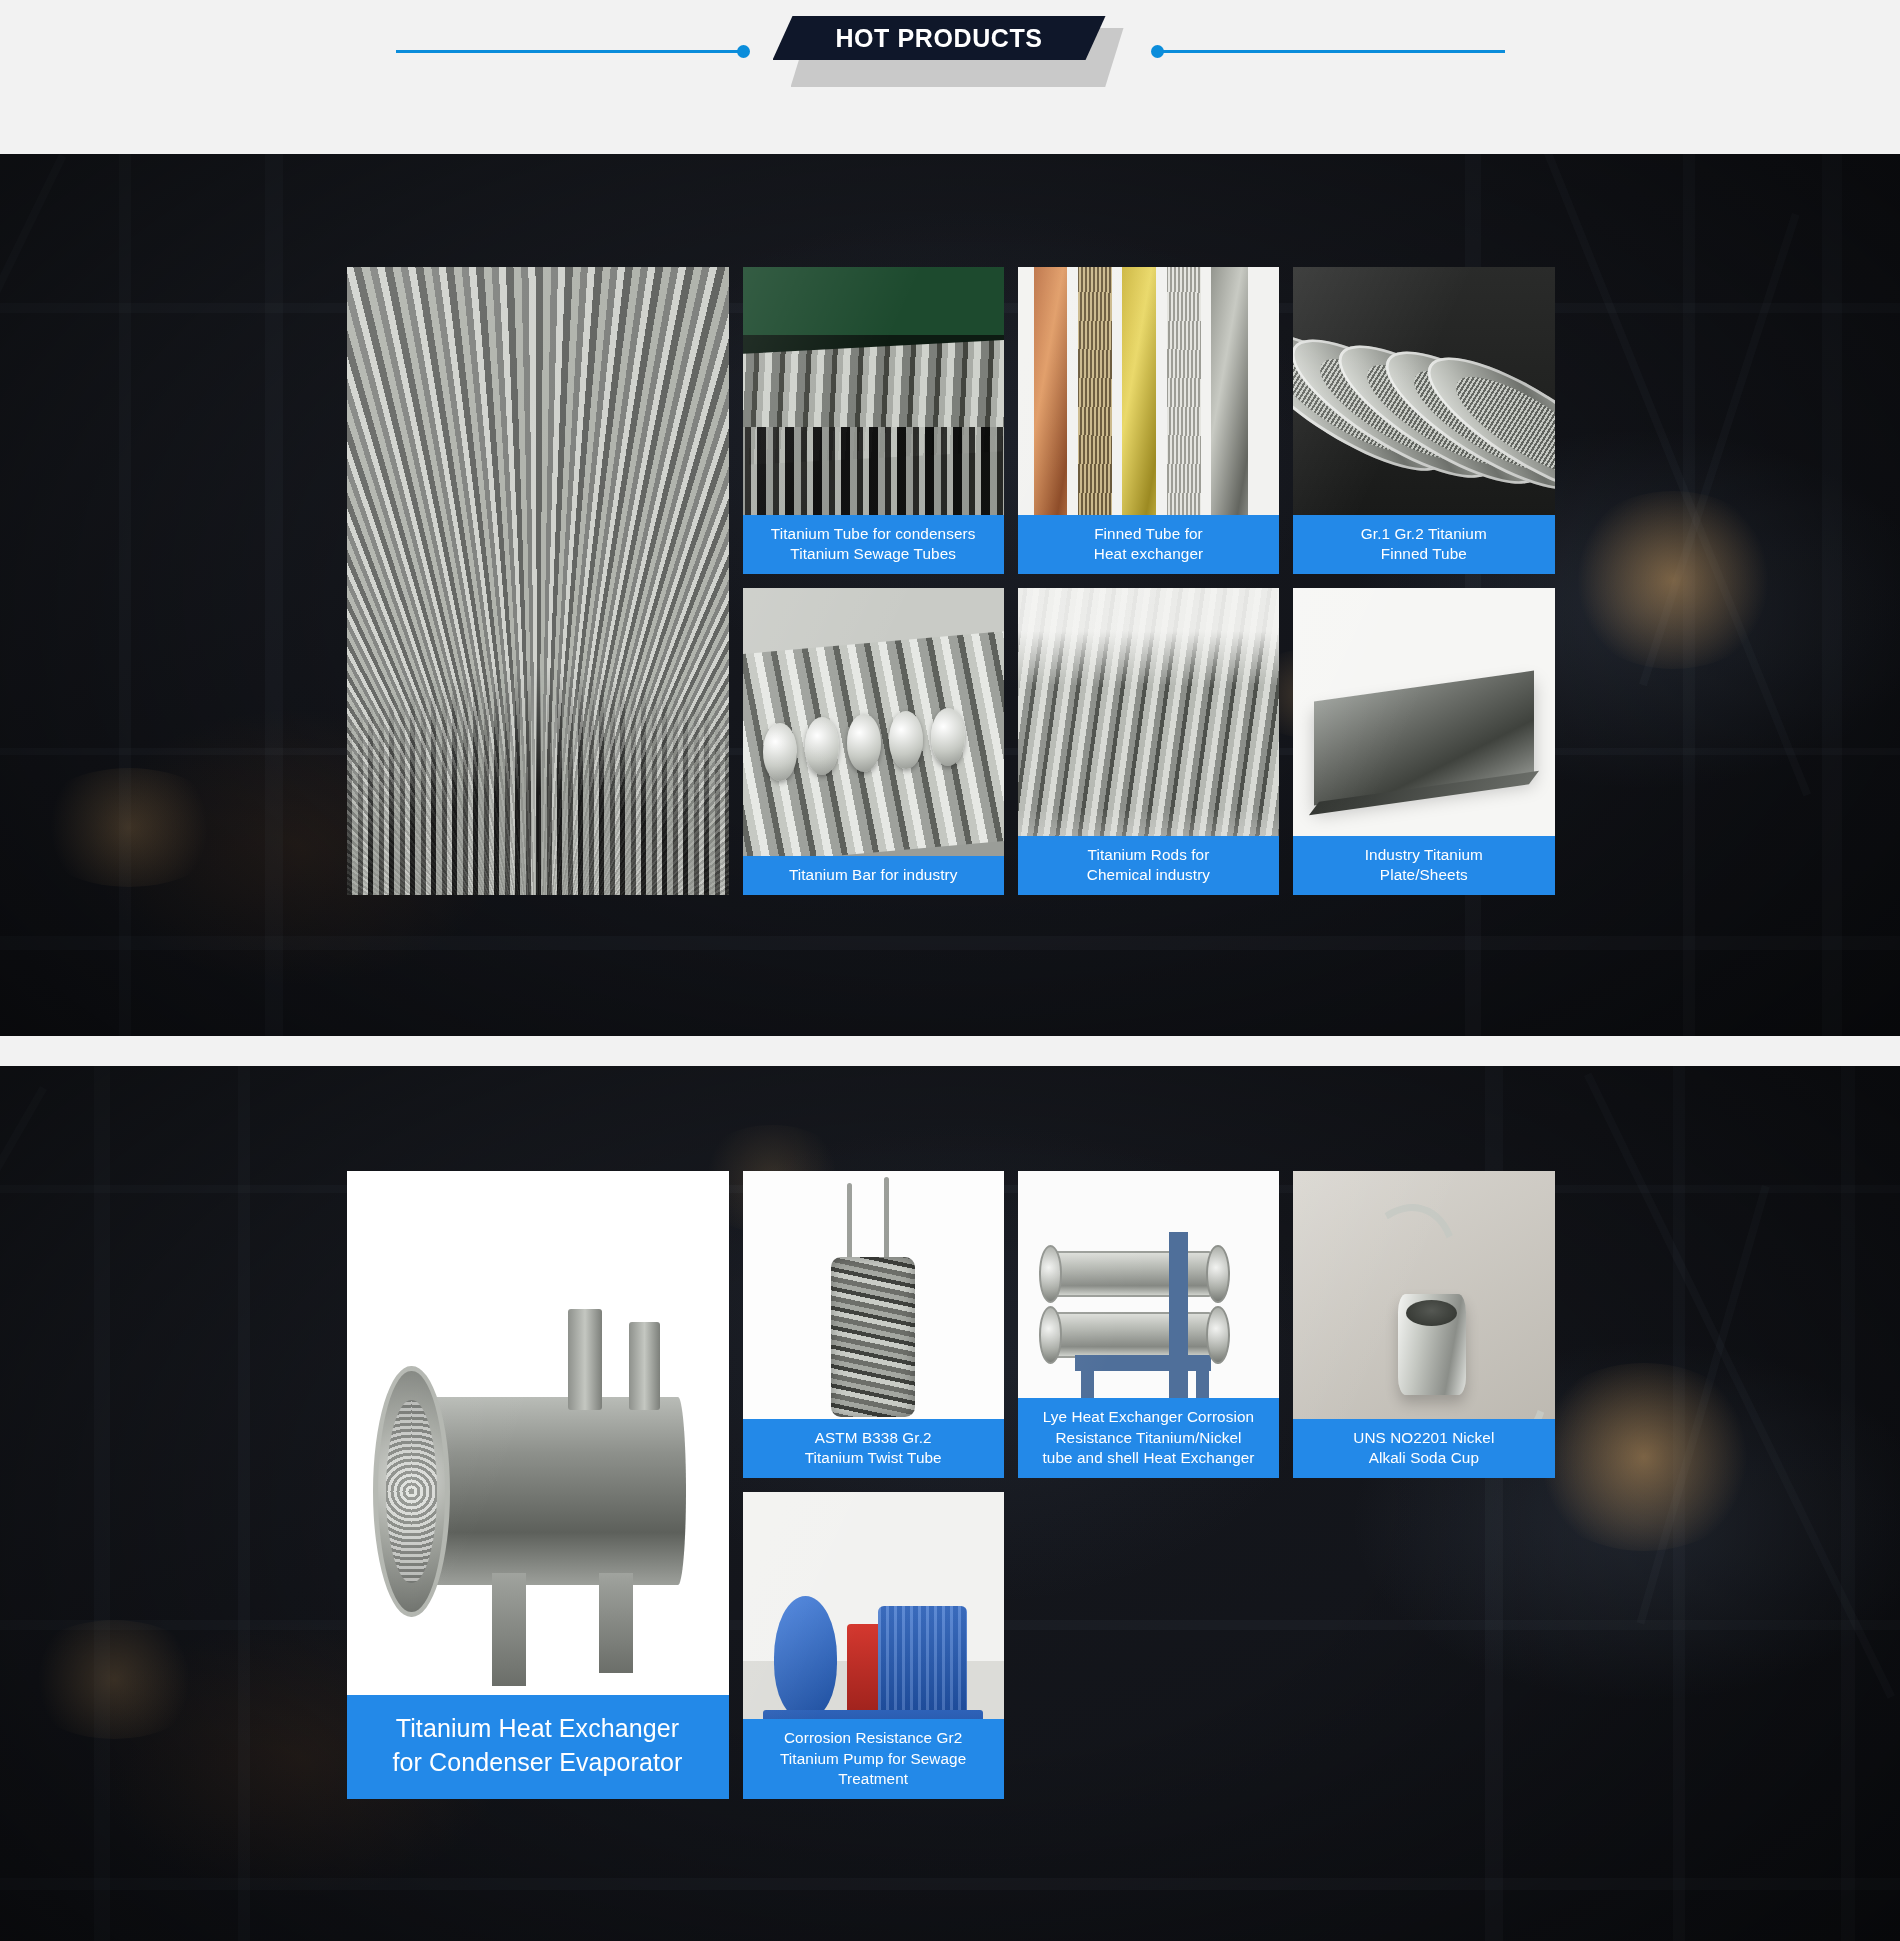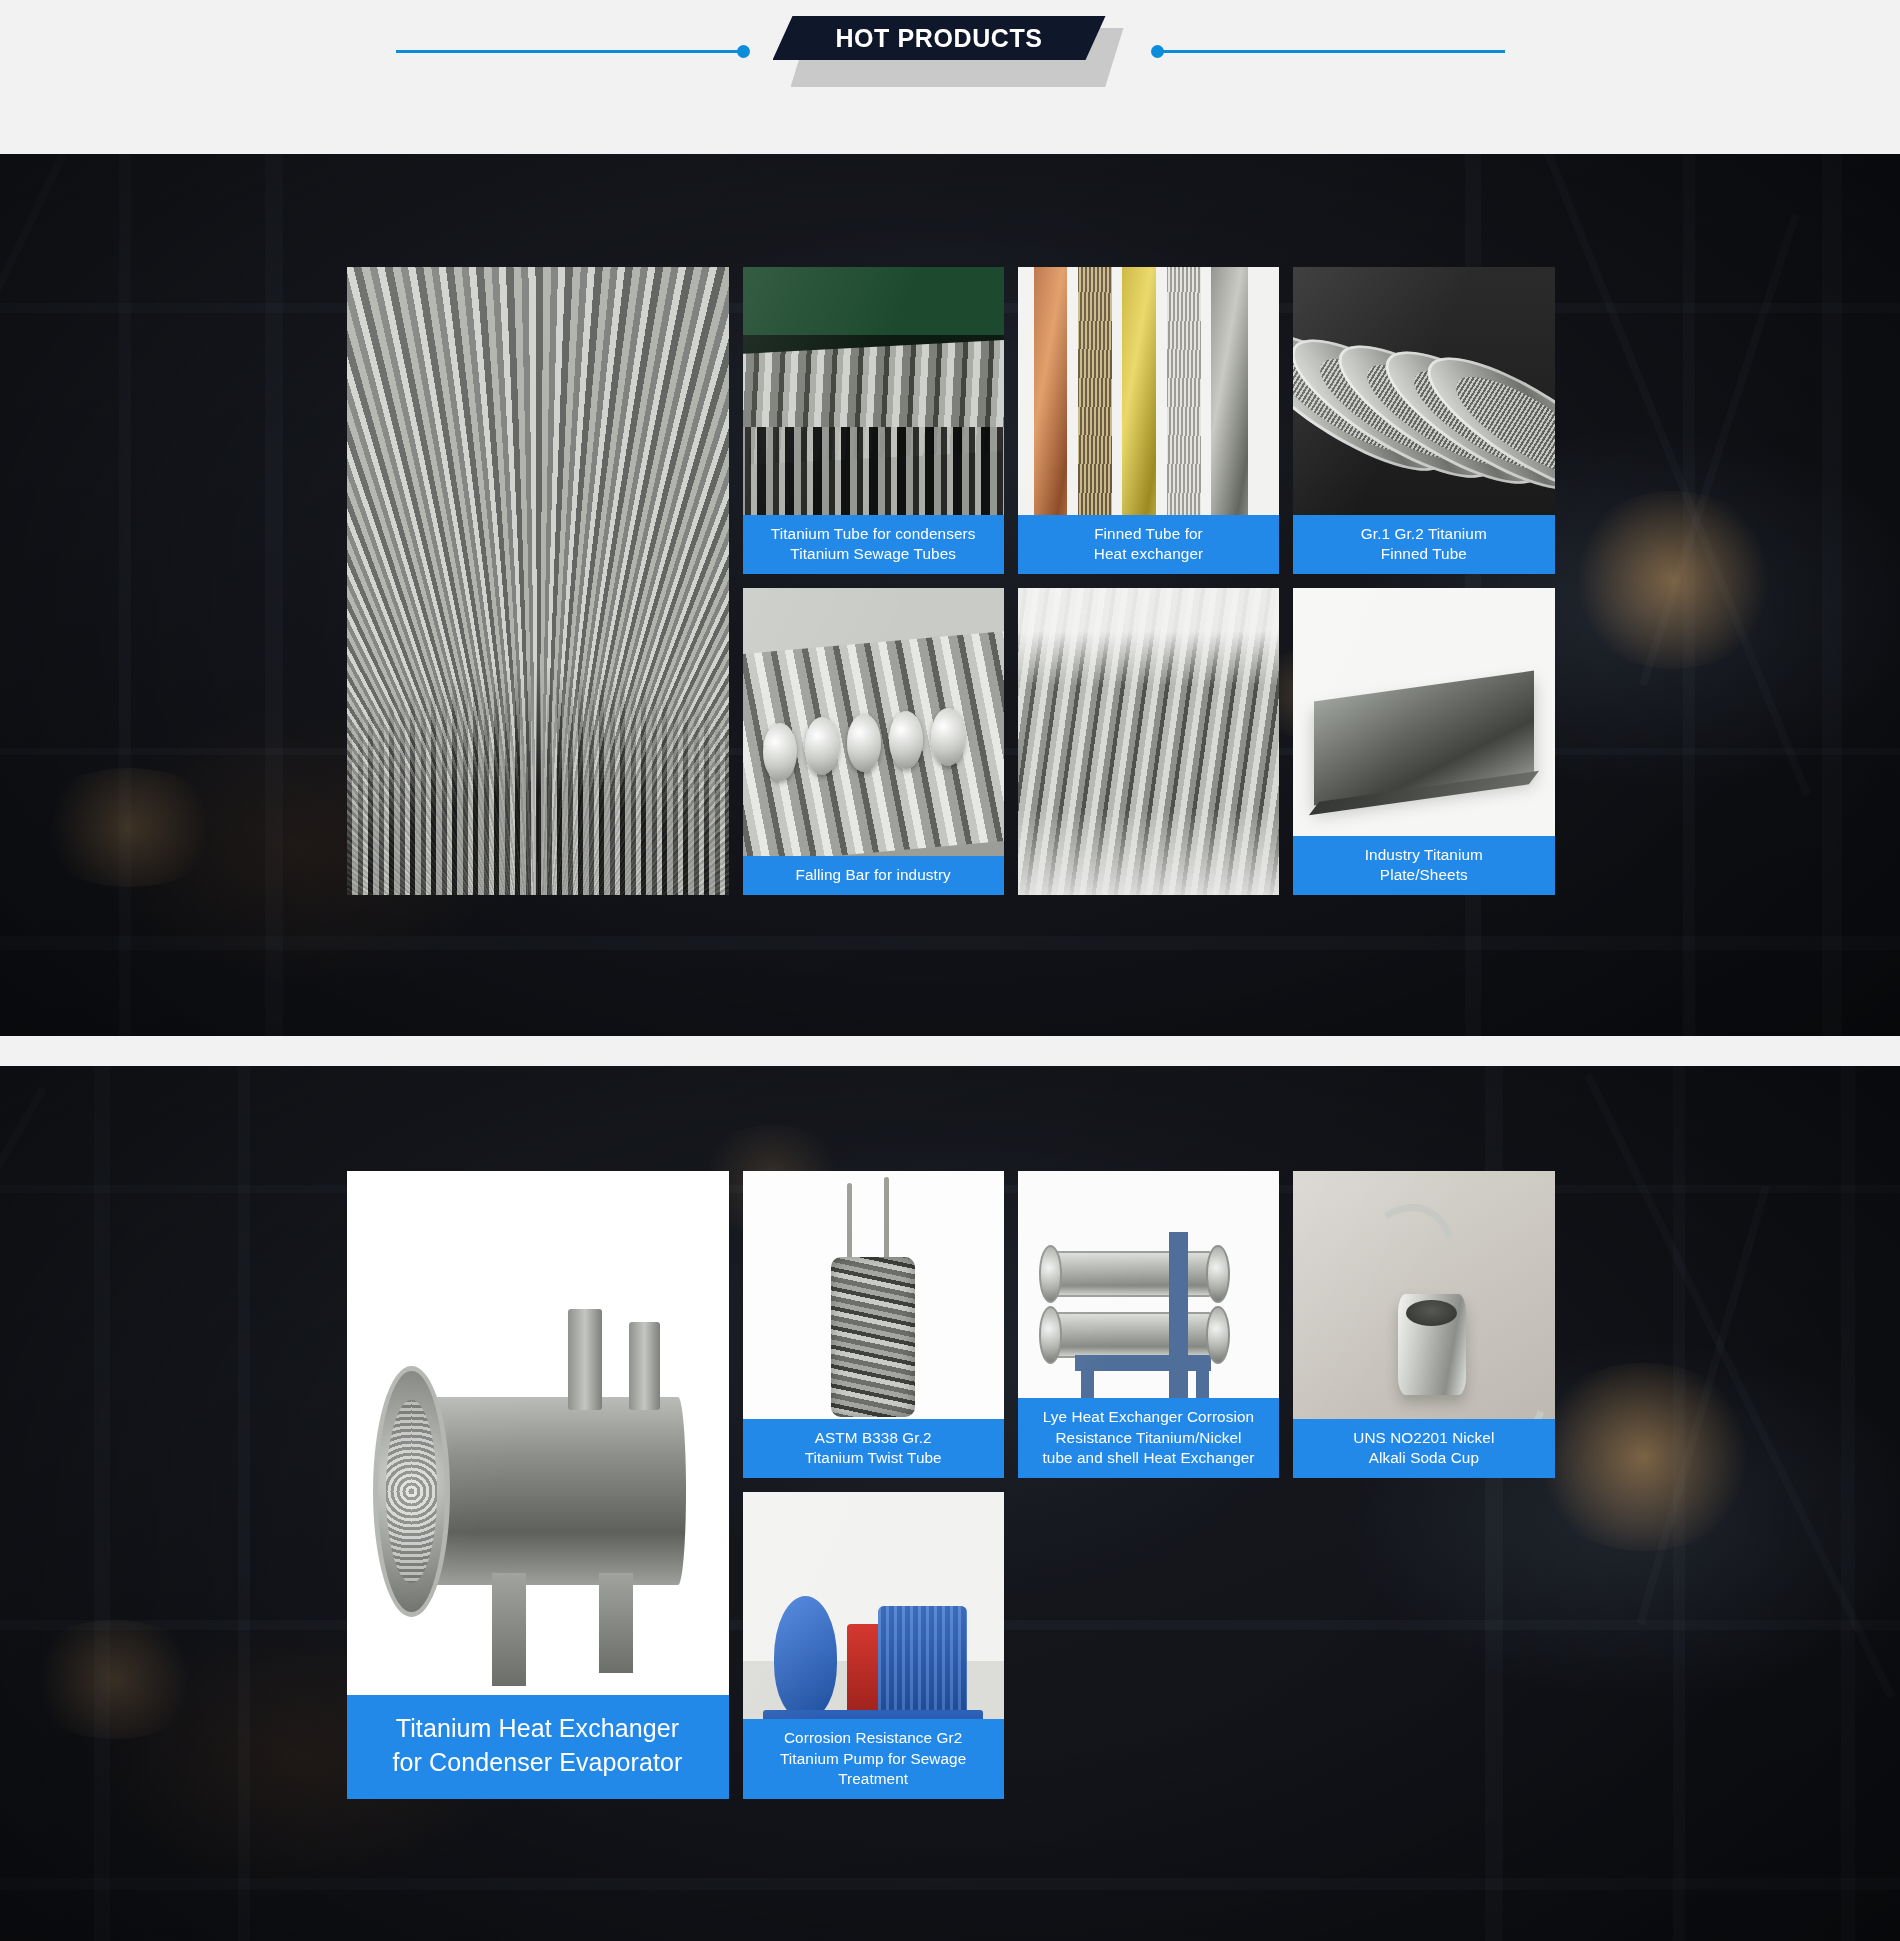--- a/index.html
+++ b/index.html
@@ -568,28 +568,32 @@
         <div class="art art-bar">
           <div class="disc" style="left:8%;  top:44%; width:13%; height:19%;"></div>
           <div class="disc" style="left:24%; top:42%; width:13%; height:19%;"></div>
           <div class="disc" style="left:40%; top:41%; width:13%; height:19%;"></div>
           <div class="disc" style="left:56%; top:40%; width:13%; height:19%;"></div>
           <div class="disc" style="left:72%; top:39%; width:13%; height:19%;"></div>
         </div>
         <div class="sheen"></div>
       </div>
       <div class="caption">
-        <div>Falling Bar for industry</div>
+        <div>Titanium Bar for industry</div>
       </div>
     </div>
 
     <div class="tile">
       <div class="thumb">
         <div class="art art-rods"></div>
         <div class="sheen"></div>
+      </div>
+      <div class="caption">
+        <div>Titanium Rods for</div>
+        <div>Chemical industry</div>
       </div>
     </div>
 
     <div class="tile">
       <div class="thumb">
         <div class="art art-plate">
             <div class="slab"></div>
           </div>
         <div class="sheen"></div>
       </div>

